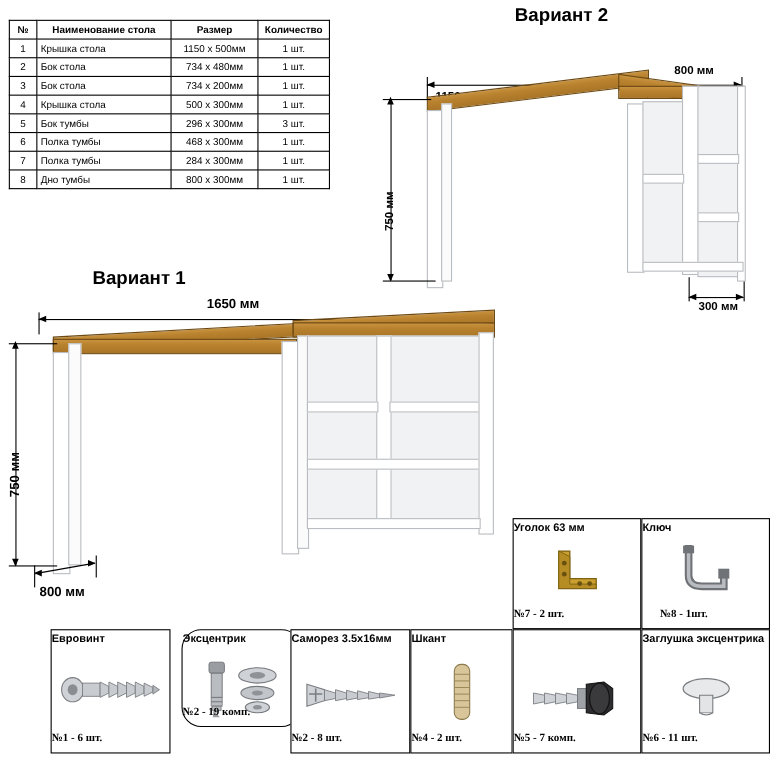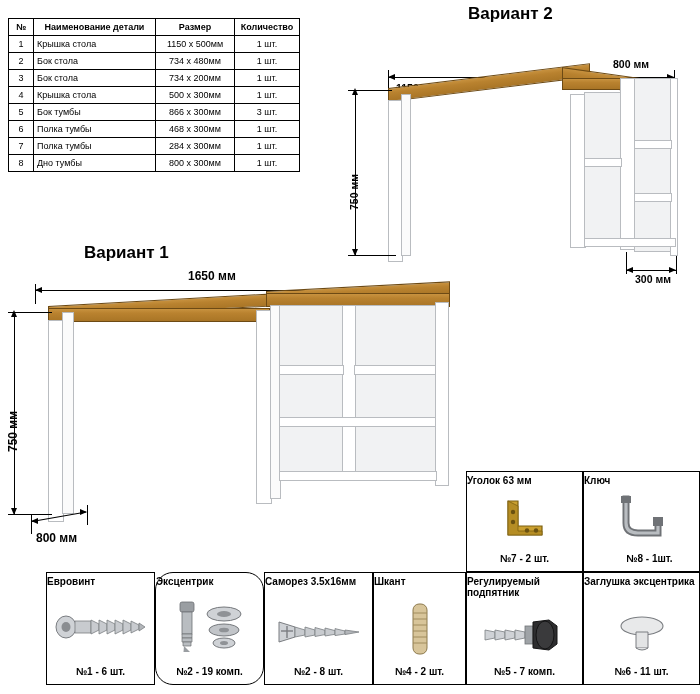--- a/index.html
+++ b/index.html
@@ -48,33 +48,33 @@
   .vline{width:1px;}
   .arrow{width:0;height:0;}
   .ar-l{border-top:3.5px solid transparent;border-bottom:3.5px solid transparent;border-right:7px solid #000;}
   .ar-r{border-top:3.5px solid transparent;border-bottom:3.5px solid transparent;border-left:7px solid #000;}
   .ar-u{border-left:3.5px solid transparent;border-right:3.5px solid transparent;border-bottom:7px solid #000;}
   .ar-d{border-left:3.5px solid transparent;border-right:3.5px solid transparent;border-top:7px solid #000;}
 
   
   .hwbox{border:1px solid #000;box-sizing:border-box;background:#fff;}
   .hw-title{font-weight:bold;font-size:10px;line-height:11px;padding-top:3px;}
-  .hw-label{font-weight:bold;font-size:10px;text-align:center;}
+  .hw-label{font-weight:bold;font-size:10px;font-family:Liberation Serif, serif;}
   .hw-art{position:absolute;left:0;right:0;display:flex;align-items:center;justify-content:center;}
 
   svg{display:block;}
 </style>
 </head>
 <body>
 
 <table class="abs" id="parts-table">
   <thead>
     <tr>
       <th class="col-num">№</th>
-      <th class="col-name">Наименование детали</th>
+      <th class="col-name">Наименование стола</th>
       <th class="col-size">Размер</th>
       <th class="col-qty">Количество</th>
     </tr>
   </thead>
   <tbody>
     <tr>
       <td class="c">1</td>
       <td>Крышка стола</td>
       <td class="c">1150 х 500мм</td>
       <td class="c">1 шт.</td>
@@ -93,21 +93,21 @@
     </tr>
     <tr>
       <td class="c">4</td>
       <td>Крышка стола</td>
       <td class="c">500 х 300мм</td>
       <td class="c">1 шт.</td>
     </tr>
     <tr>
       <td class="c">5</td>
       <td>Бок тумбы</td>
-      <td class="c">866 х 300мм</td>
+      <td class="c">296 х 300мм</td>
       <td class="c">3 шт.</td>
     </tr>
     <tr>
       <td class="c">6</td>
       <td>Полка тумбы</td>
       <td class="c">468 х 300мм</td>
       <td class="c">1 шт.</td>
     </tr>
     <tr>
       <td class="c">7</td>
@@ -262,21 +262,21 @@
         <path d="M60 6 L68 10 L68 16 L60 20 Z"></path>
         <path d="M68 6 L76 10 L76 16 L68 20 Z"></path>
         <path d="M76 7 L84 11 L84 15 L76 19 Z"></path>
       </g>
       <path d="M84 9 L90 13 L84 17 Z" fill="#b3b6ba" stroke="#7a7d81" stroke-width="0.8"></path>
     </svg>
   </div>
   <div class="hw-label abs" style="left:0;right:0;bottom:7px;">№1 - 6 шт.</div>
 </div>
 
-<div class="abs hwbox" style="left:155px;top:572px;width:109px;height:113px;border-radius:18px;">
+<div class="abs hwbox" style="left:165px;top:572px;width:109px;height:89px;border-radius:18px;">
   <div class="hw-title">Эксцентрик</div>
   <div class="hw-art" style="top:24px;height:60px;">
     <svg width="92" height="58" viewBox="0 0 92 58">
       <rect x="16" y="4" width="14" height="10" rx="2" fill="#9a9ea2" stroke="#6d7074" stroke-width="0.8"></rect>
       <rect x="18" y="14" width="10" height="22" fill="#b9bdc1" stroke="#6d7074" stroke-width="0.8"></rect>
       <g fill="#b9bdc1" stroke="#6d7074" stroke-width="0.7">
         <path d="M18 36 L28 36 L28 40 L18 40 Z"></path>
         <path d="M18 40 L28 40 L28 44 L18 44 Z"></path>
         <path d="M19 44 L27 44 L27 48 L19 48 Z"></path>
       </g>
@@ -324,21 +324,20 @@
         <path d="M6 30 L20 30"></path>
           <path d="M6 36 L20 36"></path>
           <path d="M6 42 L20 42"></path>
       </g>
     </svg>
   </div>
   <div class="hw-label abs" style="left:0;right:0;bottom:7px;">№4 - 2 шт.</div>
 </div>
 
 <div class="abs hwbox" style="left:466px;top:572px;width:117px;height:113px;">
-  <div class="hw-title" style="white-space:pre-line;">Регулируемый подпятник</div>
   <div class="hw-art" style="top:40px;height:44px;">
     <svg width="92" height="34" viewBox="0 0 92 34">
       <g fill="#cfd2d6" stroke="#7a7d81" stroke-width="0.8">
         <path d="M6 12 L16 14 L16 20 L6 22 Z"></path>
         <path d="M16 12 L26 14 L26 20 L16 22 Z"></path>
         <path d="M26 12 L36 14 L36 20 L26 22 Z"></path>
         <path d="M36 12 L46 14 L46 20 L36 22 Z"></path>
       </g>
       <rect x="46" y="8" width="8" height="18" fill="#9fa3a7" stroke="#707377" stroke-width="0.8"></rect>
       <path d="M54 4 L70 2 L78 8 L78 26 L70 32 L54 30 Z" fill="#2d2d2f" stroke="#141415" stroke-width="1"></path>

